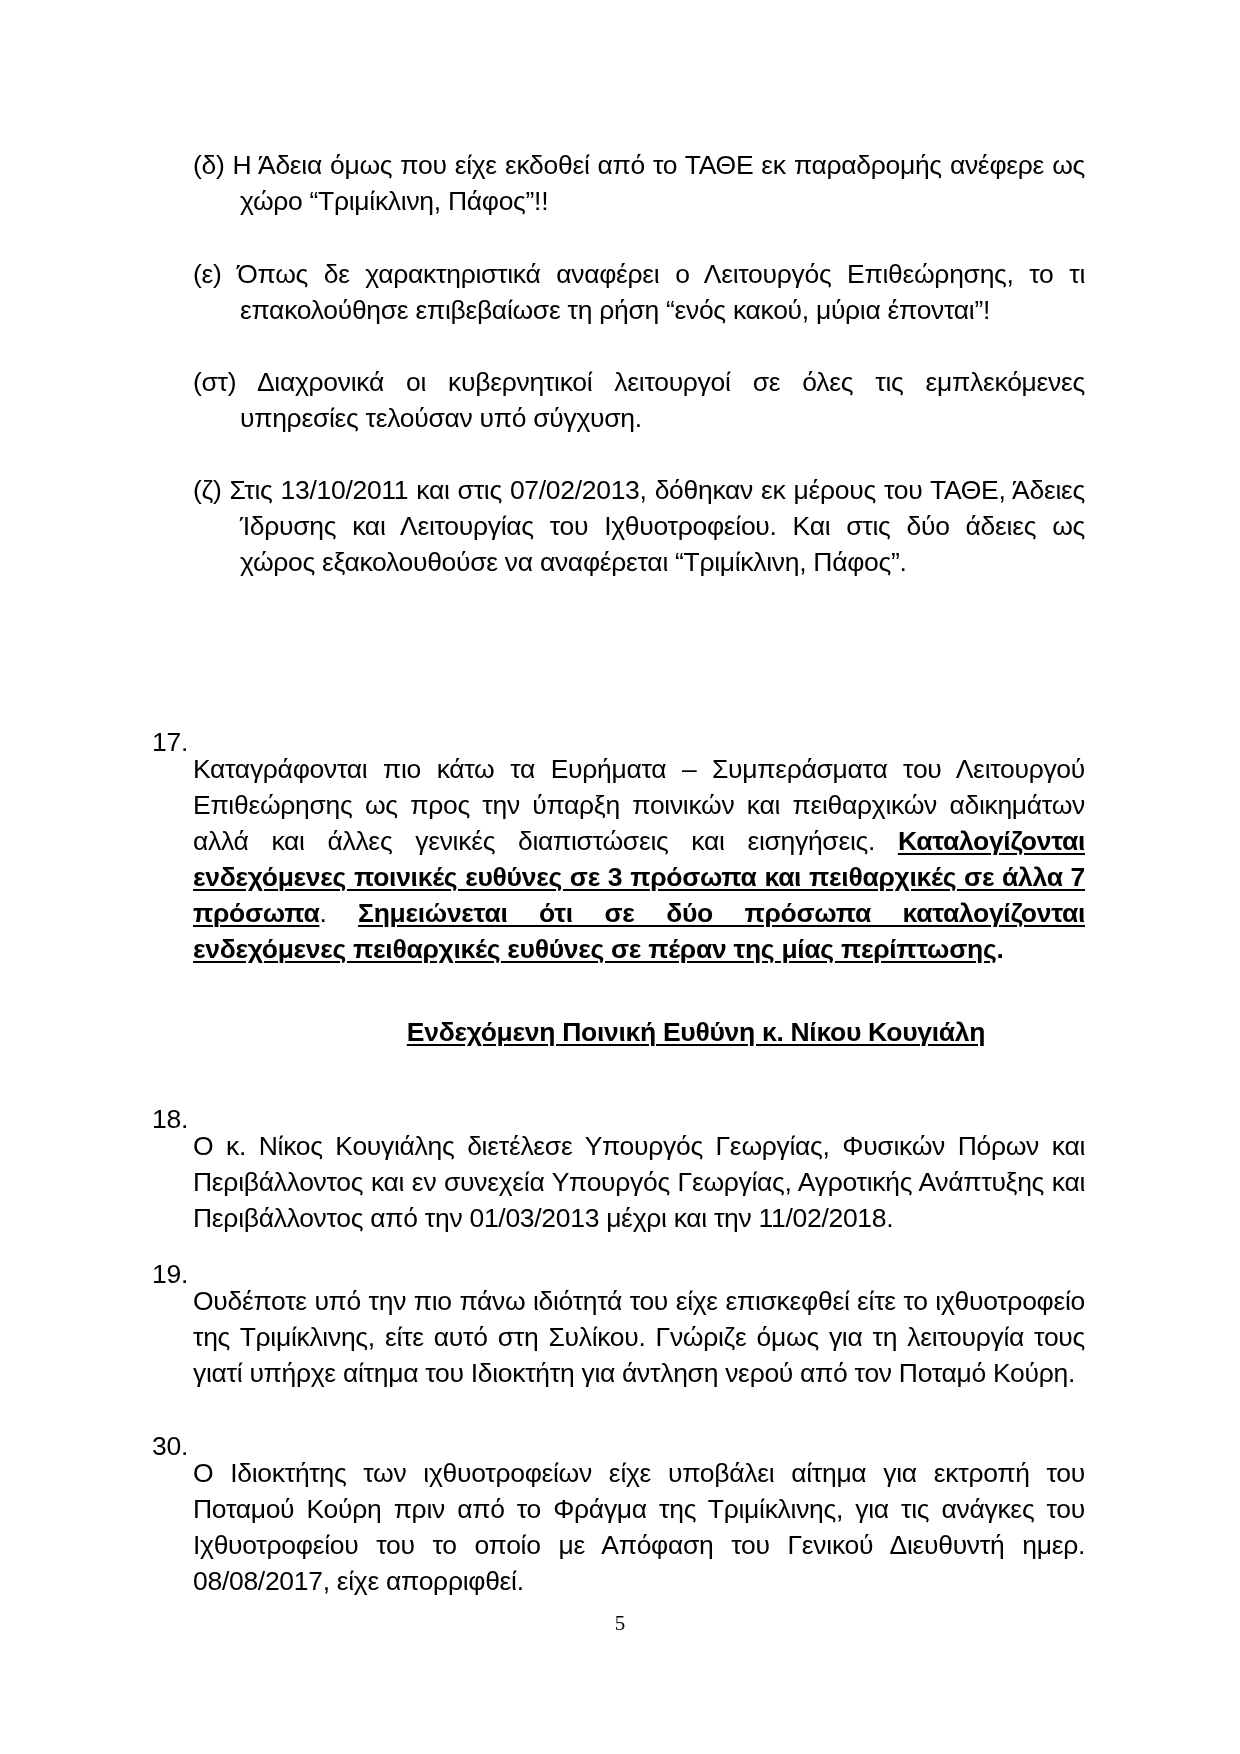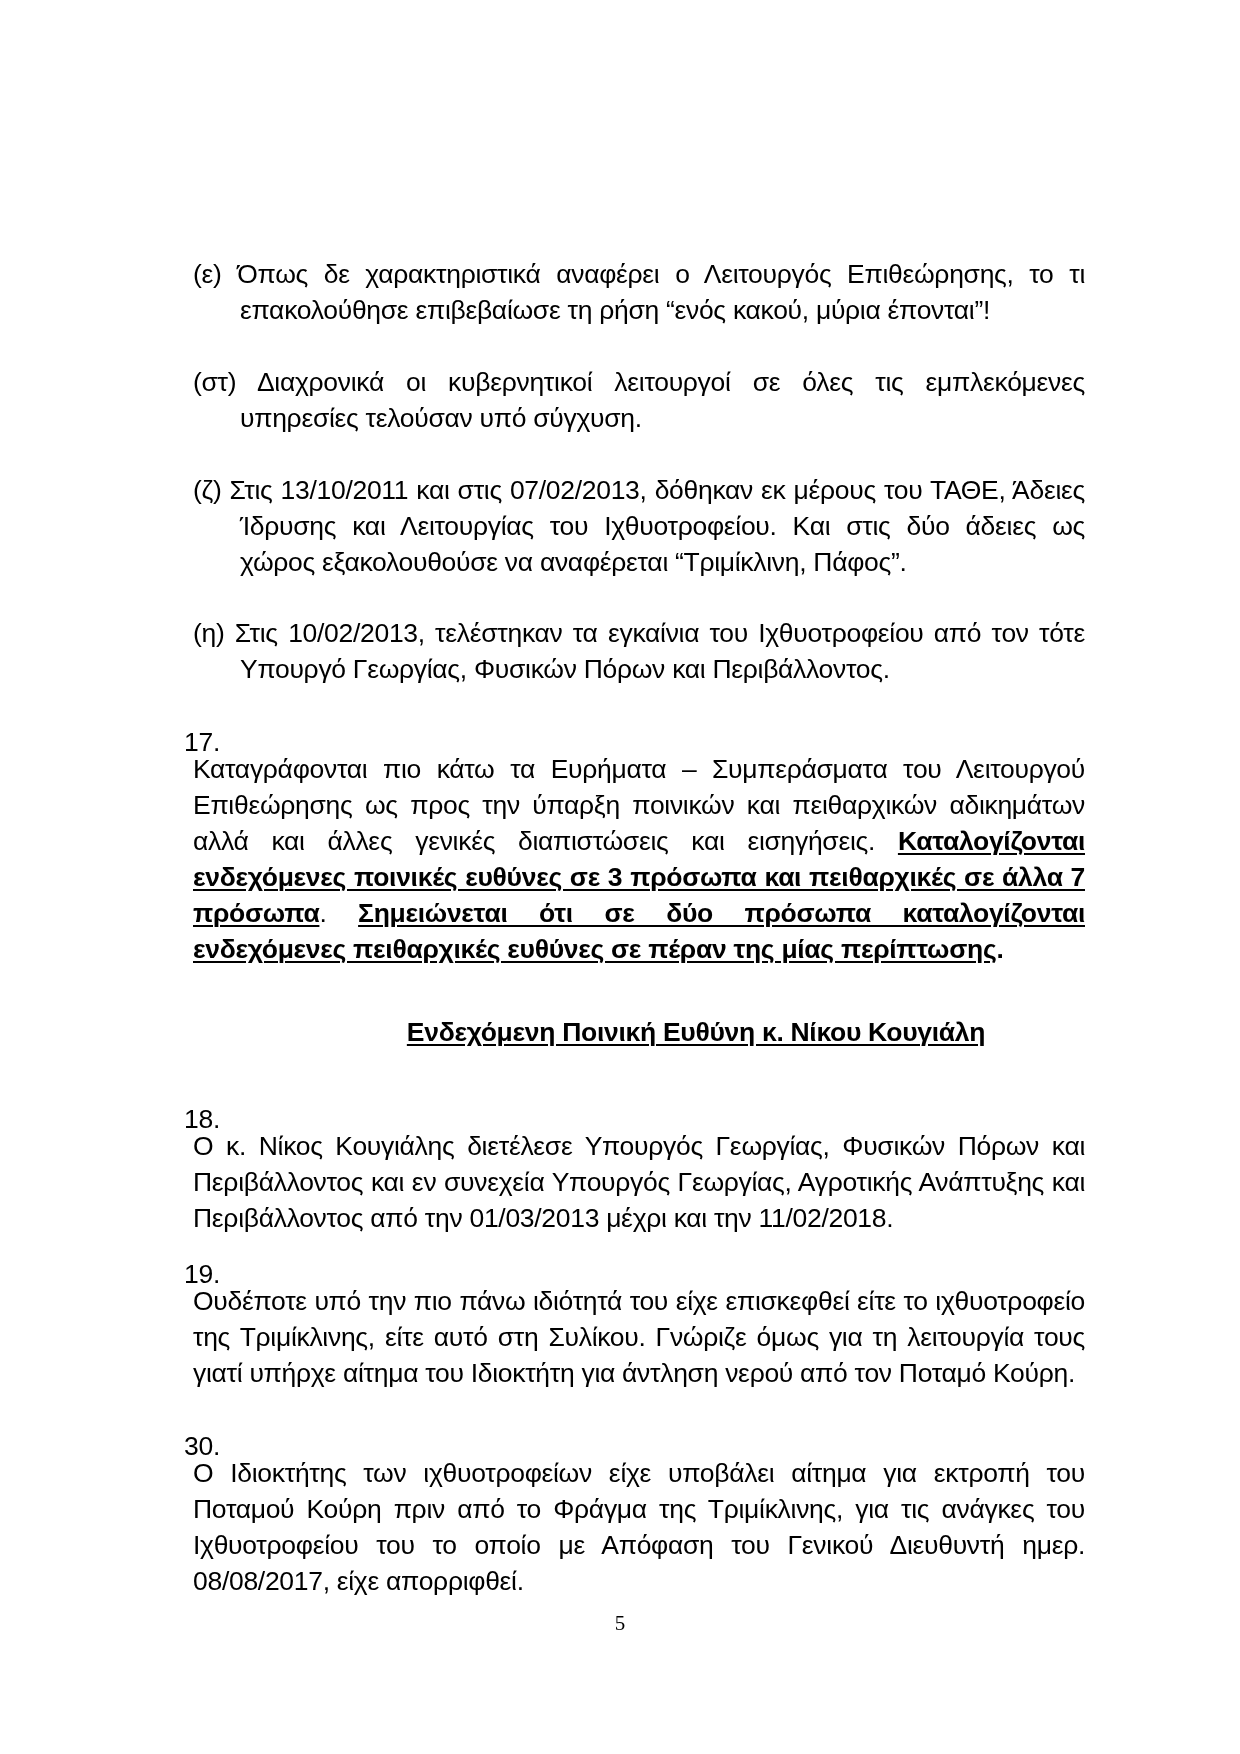--- a/index.html
+++ b/index.html
@@ -42,21 +42,20 @@
     }
     .num-item {
       position: absolute;
       left: 152px;
       width: 933px;
     }
     .num-item .num {
       position: absolute;
       left: 0;
       top: 0;
-      margin-left: 32px;
     }
     .num-item .body {
       display: block;
       margin-left: 41px;
       margin-top: 27px;
     }
     .bu {
       font-weight: bold;
       text-decoration: underline;
       text-decoration-thickness: 2px;
@@ -87,20 +86,26 @@
       text-align: center;
       font-family: "Liberation Serif", serif;
       font-size: 21px;
     }
   </style>
 </head>
 <body>
 
 <div class="page">
 
+  <div class="sub-item text" style="top:147px;">
+    <span class="line-wrap">
+      <span>(δ)</span>
+      <span>Η Άδεια όμως που είχε εκδοθεί από το ΤΑΘΕ εκ παραδρομής ανέφερε ως χώρο “Τριμίκλινη, Πάφος”!!</span>
+    </span>
+  </div>
 
   <div class="sub-item text" style="top:364px;">
     <span class="line-wrap">
       <span>(στ)</span>
       <span>Διαχρονικά οι κυβερνητικοί λειτουργοί σε όλες τις εμπλεκόμενες υπηρεσίες τελούσαν υπό σύγχυση.</span>
     </span>
   </div>
 
   <div class="sub-item text" style="top:256px;">
     <span class="line-wrap">
@@ -109,26 +114,20 @@
     </span>
   </div>
 
   <div class="sub-item text" style="top:472px;">
     <span class="line-wrap">
       <span>(ζ)</span>
       <span>Στις 13/10/2011 και στις 07/02/2013, δόθηκαν εκ μέρους του ΤΑΘΕ, Άδειες Ίδρυσης και Λειτουργίας του Ιχθυοτροφείου. Και στις δύο άδειες ως χώρος εξακολουθούσε να αναφέρεται “Τριμίκλινη, Πάφος”.</span>
     </span>
   </div>
 
-  <div class="sub-item text" style="top:615px;">
-    <span class="line-wrap">
-      <span>(η)</span>
-      <span>Στις 10/02/2013, τελέστηκαν τα εγκαίνια του Ιχθυοτροφείου από τον τότε Υπουργό Γεωργίας, Φυσικών Πόρων και Περιβάλλοντος.</span>
-    </span>
-  </div>
 
   <div class="num-item text" style="top:724px;">
     <span class="num">17.</span>
     <span class="body"><span>Καταγράφονται πιο κάτω τα Ευρήματα – Συμπεράσματα του Λειτουργού Επιθεώρησης ως προς την ύπαρξη ποινικών και πειθαρχικών αδικημάτων αλλά και άλλες γενικές διαπιστώσεις και εισηγήσεις. </span><span class="bu">Καταλογίζονται ενδεχόμενες ποινικές ευθύνες σε 3 πρόσωπα και πειθαρχικές σε άλλα 7 πρόσωπα</span><span>. </span><span class="bu">Σημειώνεται ότι σε δύο πρόσωπα καταλογίζονται ενδεχόμενες πειθαρχικές ευθύνες σε πέραν της μίας περίπτωσης</span><span style="font-weight:bold;">.</span></span>
   </div>
 
   <div class="heading" style="top:1017px;">
     <span>Ενδεχόμενη Ποινική Ευθύνη κ. Νίκου Κουγιάλη</span>
   </div>
 

